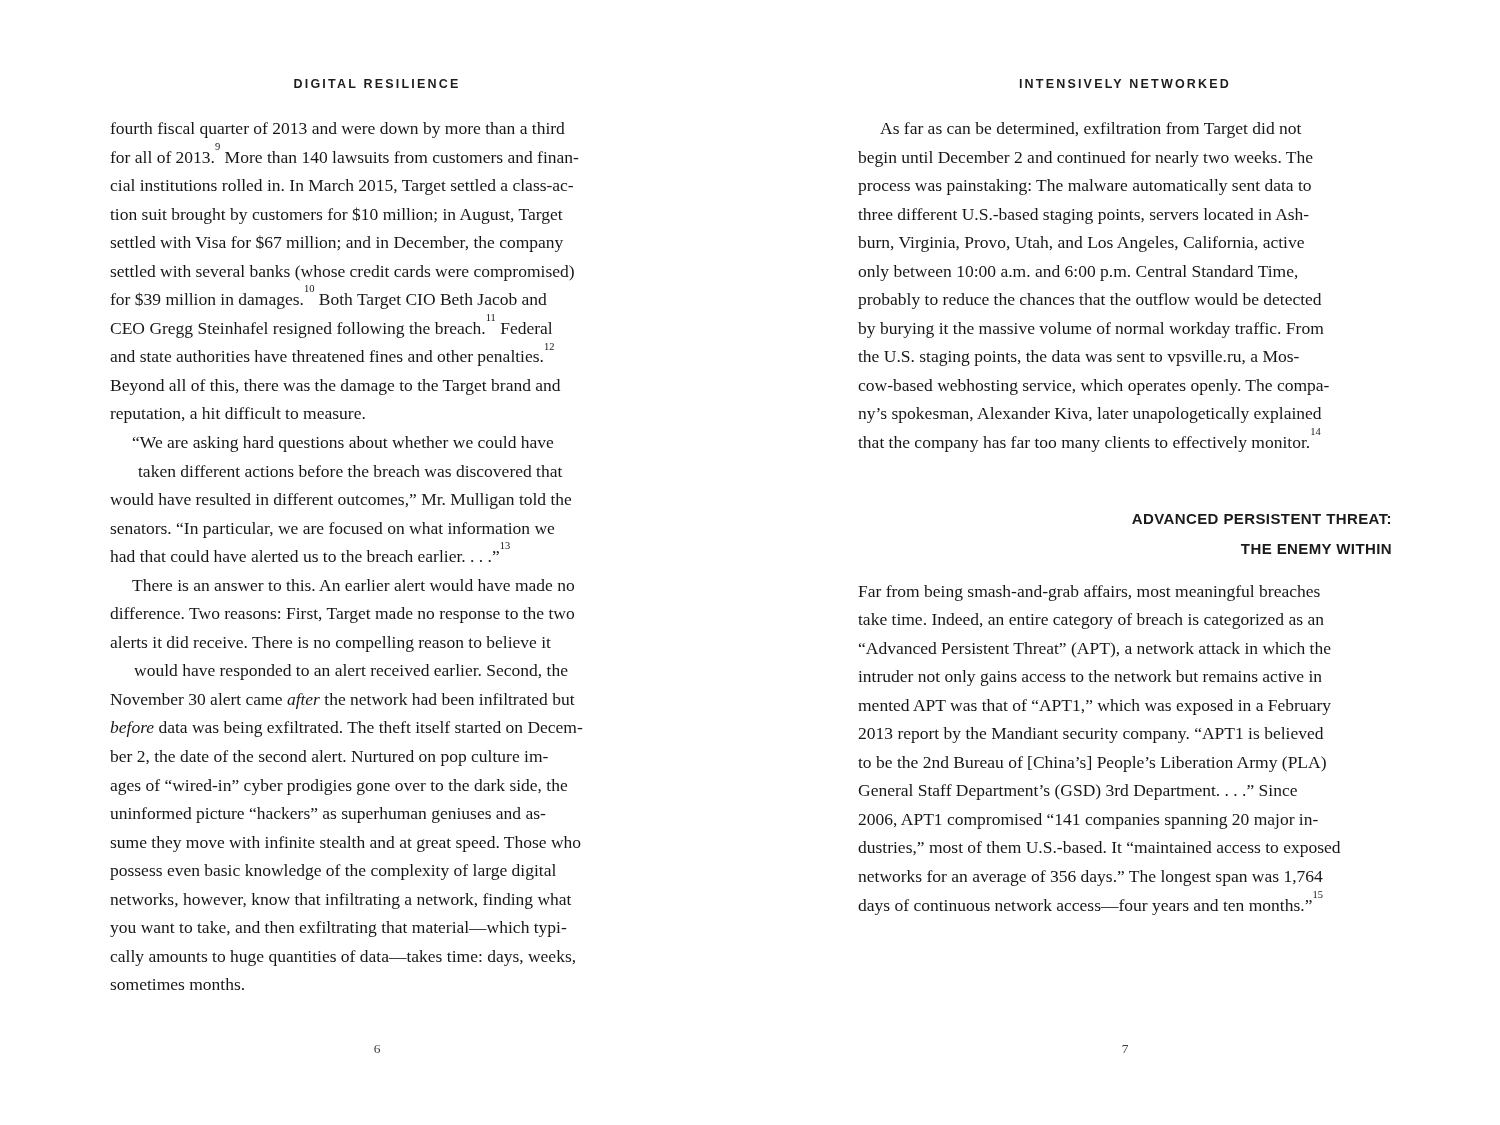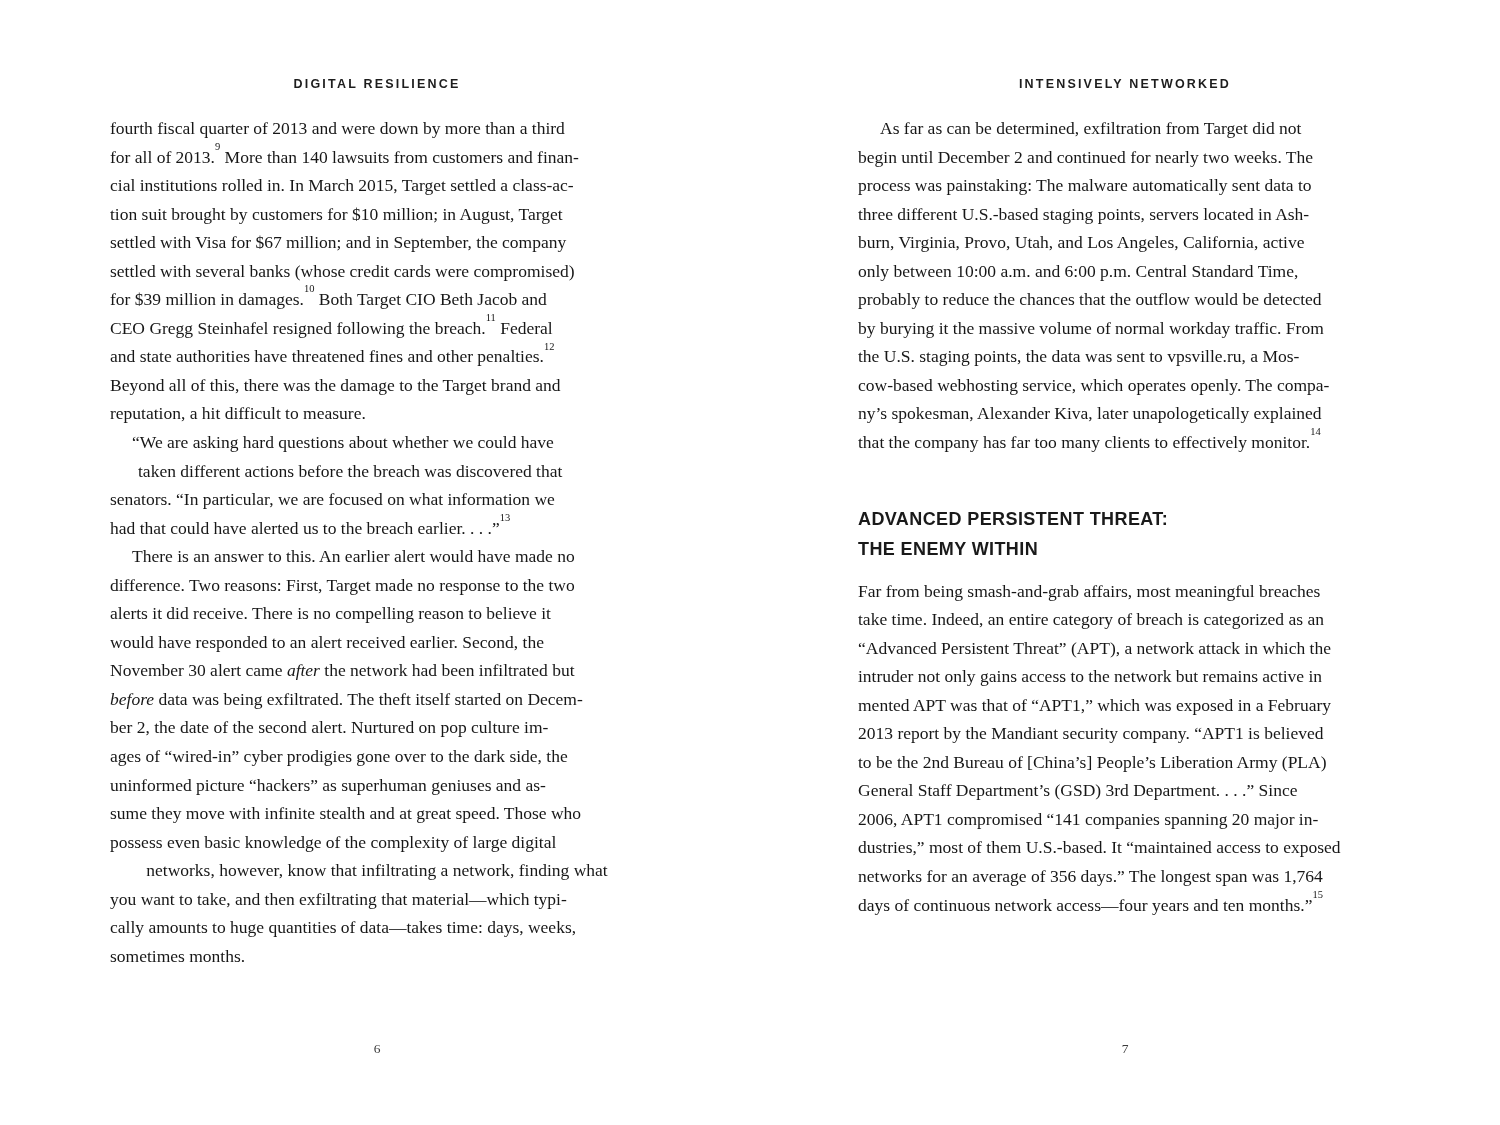--- a/index.html
+++ b/index.html
@@ -54,24 +54,24 @@
   }
   .line sup {
     font-size: 10.5px;
     line-height: 0;
     position: relative;
     top: -6px;
   }
   .line i { font-style: italic; }
   .section-heading {
     margin: 47px 0 13px 0;
-    text-align: left;
+    text-align: right;
     font-family: "Liberation Sans", sans-serif;
     font-weight: bold;
-    font-size: 18px;
+    font-size: 15px;
     letter-spacing: 0.4px;
     color: #1a1a1a;
   }
   .heading-line { line-height: 30px; white-space: nowrap; }
   .folio {
     position: absolute;
     top: 1041px;
     left: 0;
     width: 100%;
     text-align: center;
@@ -86,47 +86,48 @@
 <div class="spread">
 
   <div class="page left">
     <div class="running-head">DIGITAL RESILIENCE</div>
     <div class="content">
         <div class="para">
           <div class="line" style="word-spacing: 0px;">fourth fiscal quarter of 2013 and were down by more than a third</div>
           <div class="line" style="word-spacing: 0px;">for all of 2013.<sup>9</sup> More than 140 lawsuits from customers and finan-</div>
           <div class="line" style="word-spacing: 0px;">cial institutions rolled in. In March 2015, Target settled a class-ac-</div>
           <div class="line" style="word-spacing: 0px;">tion suit brought by customers for $10 million; in August, Target</div>
-          <div class="line" style="word-spacing: 0px;">settled with Visa for $67 million; and in September, the company</div>
+          <div class="line" style="word-spacing: 0px;">settled with Visa for $67 million; and in December, the company</div>
           <div class="line" style="word-spacing: 0px;">settled with several banks (whose credit cards were compromised)</div>
           <div class="line" style="word-spacing: 0px;">for $39 million in damages.<sup>10</sup> Both Target CIO Beth Jacob and</div>
           <div class="line" style="word-spacing: 0px;">CEO Gregg Steinhafel resigned following the breach.<sup>11</sup> Federal</div>
           <div class="line" style="word-spacing: 0px;">and state authorities have threatened fines and other penalties.<sup>12</sup></div>
           <div class="line" style="word-spacing: 0px;">Beyond all of this, there was the damage to the Target brand and</div>
           <div class="line last">reputation, a hit difficult to measure.</div>
         </div>
         <div class="para">
           <div class="line" style="word-spacing: 0px;"><span class="indent"></span>“We are asking hard questions about whether we could have</div>
           <div class="line" style="word-spacing: 0px; margin-left: 28px;">taken different actions before the breach was discovered that</div>
+          <div class="line" style="word-spacing: 0px;">would have resulted in different outcomes,” Mr. Mulligan told the</div>
           <div class="line" style="word-spacing: 0px;">senators. “In particular, we are focused on what information we</div>
           <div class="line last">had that could have alerted us to the breach earlier. . . .”<sup>13</sup></div>
         </div>
         <div class="para">
           <div class="line" style="word-spacing: 0px;"><span class="indent"></span>There is an answer to this. An earlier alert would have made no</div>
           <div class="line" style="word-spacing: 0px;">difference. Two reasons: First, Target made no response to the two</div>
           <div class="line" style="word-spacing: 0px;">alerts it did receive. There is no compelling reason to believe it</div>
-          <div class="line" style="word-spacing: 0px;">would have responded to an alert received earlier. Second, the</div>
+          <div class="line" style="word-spacing: 0px; margin-left: 24px;">would have responded to an alert received earlier. Second, the</div>
           <div class="line" style="word-spacing: 0px;">November 30 alert came <i>after</i> the network had been infiltrated but</div>
           <div class="line" style="word-spacing: 0px;"><i>before</i> data was being exfiltrated. The theft itself started on Decem-</div>
           <div class="line" style="word-spacing: 0px;">ber 2, the date of the second alert. Nurtured on pop culture im-</div>
           <div class="line" style="word-spacing: 0px;">ages of “wired-in” cyber prodigies gone over to the dark side, the</div>
           <div class="line" style="word-spacing: 0px;">uninformed picture “hackers” as superhuman geniuses and as-</div>
           <div class="line" style="word-spacing: 0px;">sume they move with infinite stealth and at great speed. Those who</div>
           <div class="line" style="word-spacing: 0px;">possess even basic knowledge of the complexity of large digital</div>
-          <div class="line" style="word-spacing: 0px; text-align: center;">networks, however, know that infiltrating a network, finding what</div>
+          <div class="line" style="word-spacing: 0px;">networks, however, know that infiltrating a network, finding what</div>
           <div class="line" style="word-spacing: 0px;">you want to take, and then exfiltrating that material—which typi-</div>
           <div class="line" style="word-spacing: 0px;">cally amounts to huge quantities of data—takes time: days, weeks,</div>
           <div class="line last">sometimes months.</div>
         </div>
       </div>
     <div class="folio">6</div>
   </div>
 
   <div class="page right">
     <div class="running-head">INTENSIVELY NETWORKED</div>

